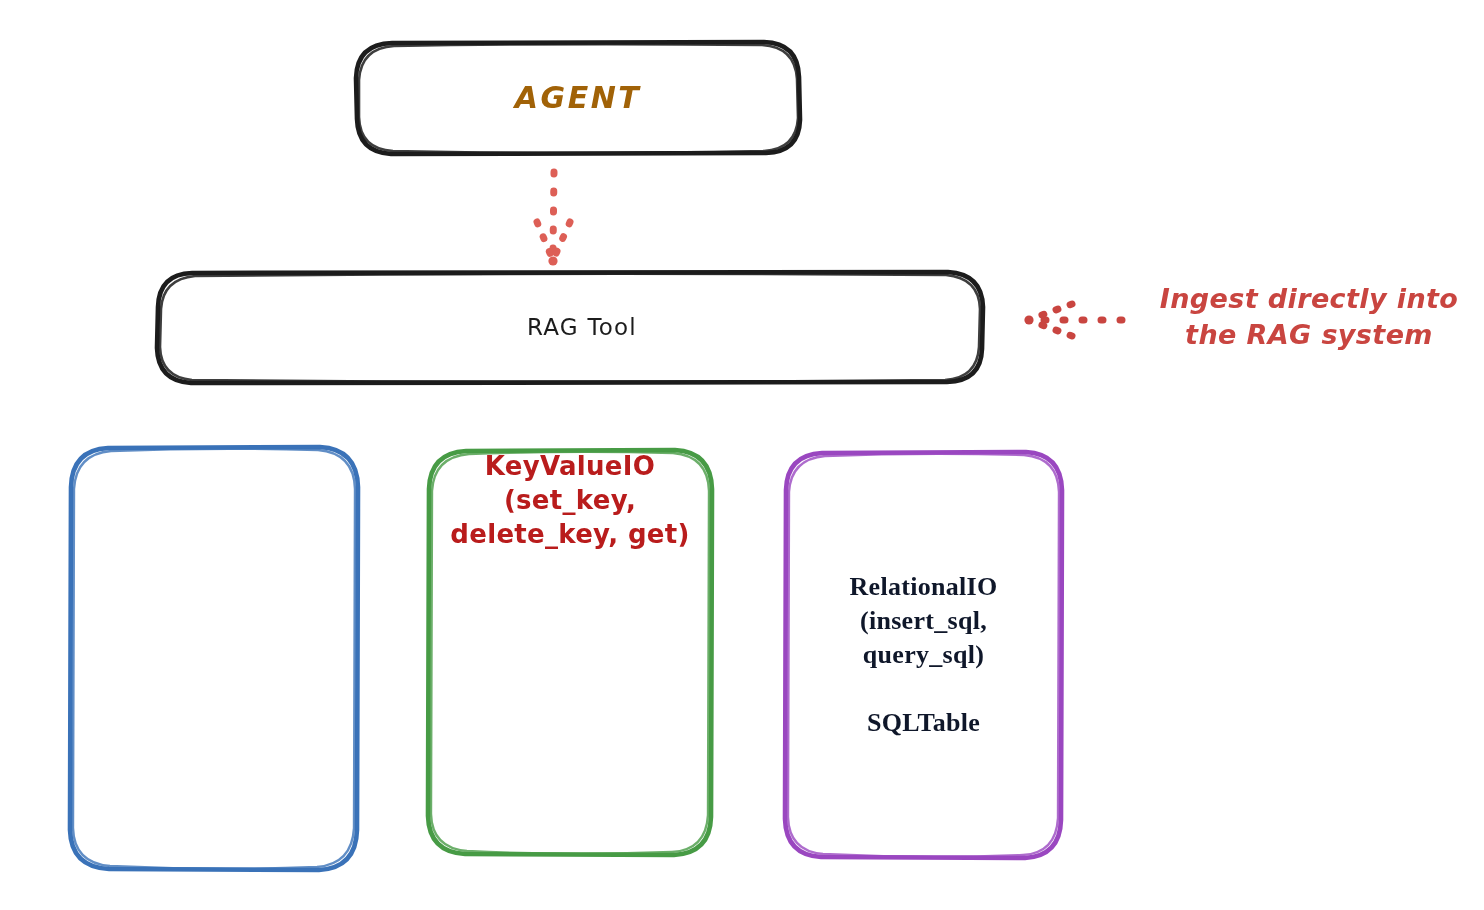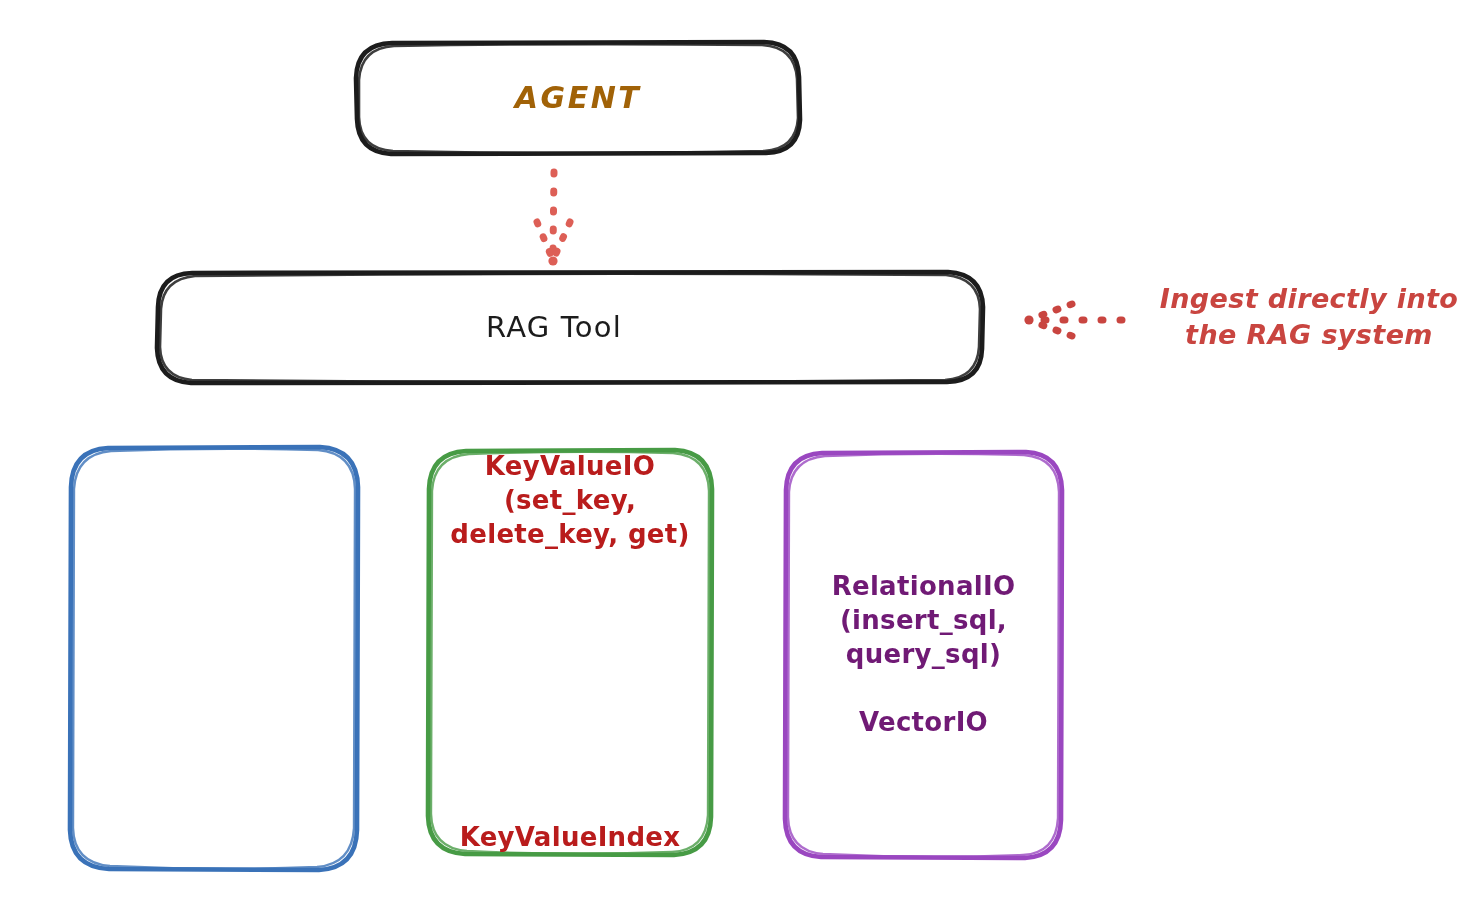--- a/index.html
+++ b/index.html
@@ -47,26 +47,26 @@
     font-family: "DejaVu Sans", sans-serif;
     font-style: italic;
     font-weight: 700;
     font-size: 30px;
     letter-spacing: 2.5px;
     color: #a16207;
   }
 
   
   .ragtool-box {
-    left: 141px;
+    left: 169px;
     top: 272px;
     width: 826px;
     height: 110px;
     font-family: "DejaVu Sans", sans-serif;
-    font-size: 29px;
+    font-size: 23px;
     font-weight: 500;
     letter-spacing: 1.2px;
     color: #1c1c1c;
   }
 
   
   .store-box {
     flex-direction: column;
     font-family: "DejaVu Sans", sans-serif;
     font-size: 26px;
@@ -96,21 +96,22 @@
     width: 284px;
     height: 405px;
     color: #b91c1c;
     justify-content: space-between;
   }
   .rel-box {
     left: 785px;
     top: 452px;
     width: 277px;
     height: 406px;
-    color: #701a75;
+    color: #0f172a;
+    font-family: Liberation Serif, serif;
   }
 
   
   .annotation-text {
     position: absolute;
     left: 1144px;
     top: 281px;
     width: 330px;
     font-family: "DejaVu Sans", sans-serif;
     font-size: 27px;
@@ -172,26 +173,25 @@
 
   <div class="node-label agent-box">AGENT</div>
 
   <div class="node-label ragtool-box">RAG Tool</div>
 
 
   <div class="node-label store-box kv-box">
     <span class="api-text">KeyValueIO
 (set_key,
 delete_key, get)</span>
-    <span class="index-text">KeyValueIndex</span>
   </div>
 
   <div class="node-label store-box rel-box">
     <span class="api-text">RelationalIO
 (insert_sql,
 query_sql)</span>
-    <span class="index-text">VectorIO</span>
+    <span class="index-text">SQLTable</span>
   </div>
 
   <div class="annotation-text">Ingest directly into
 the RAG system</div>
 
 </div>
 
 </body></html>

